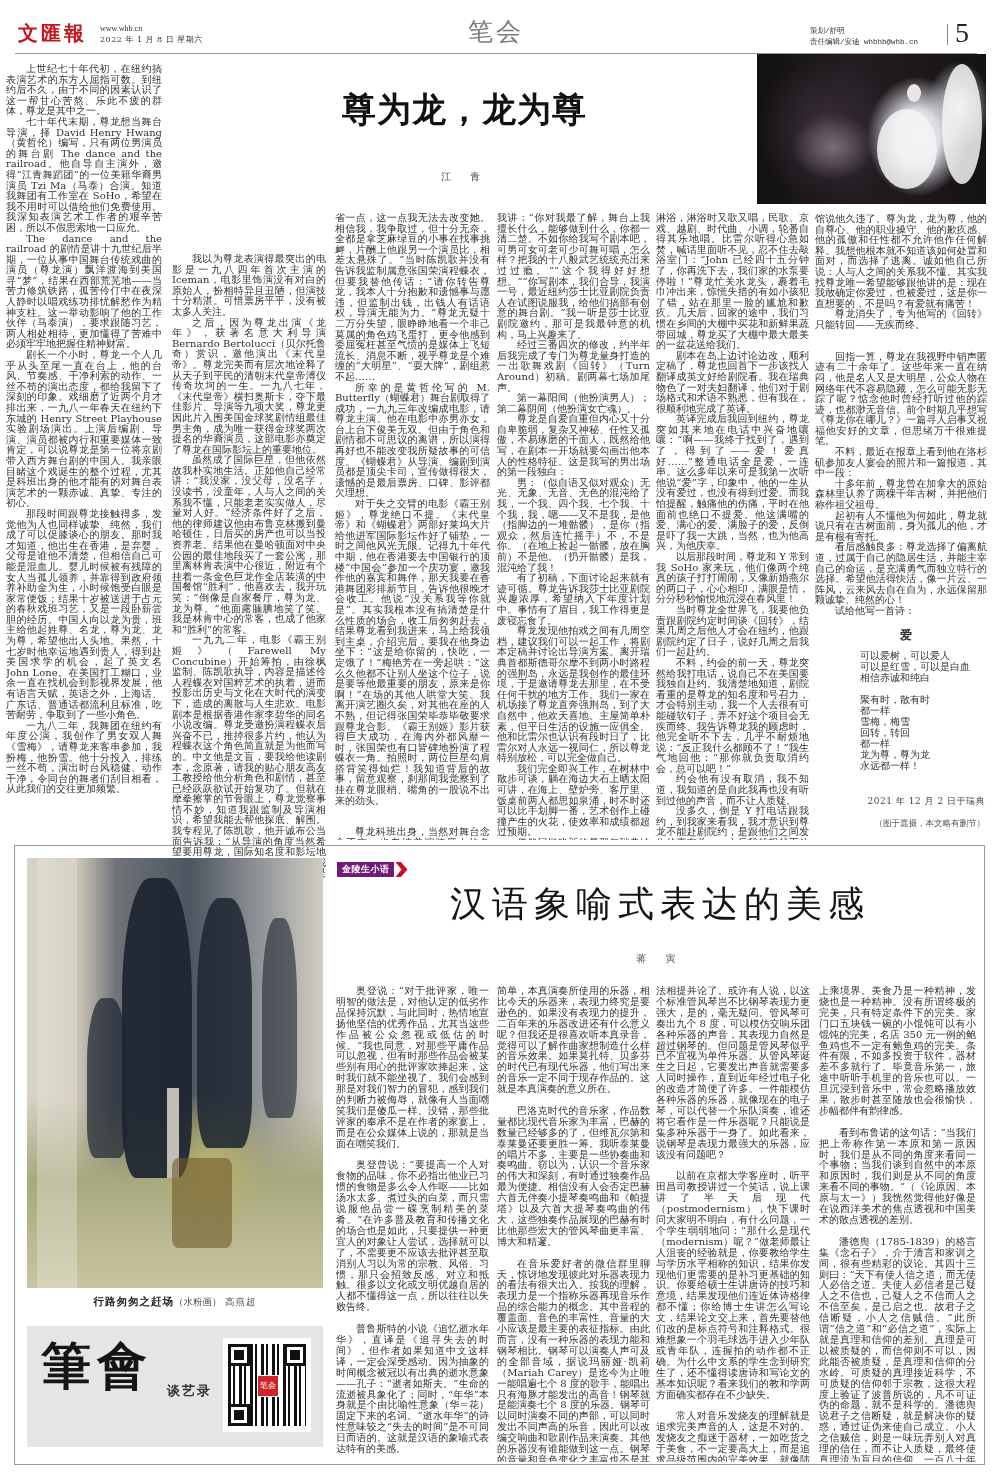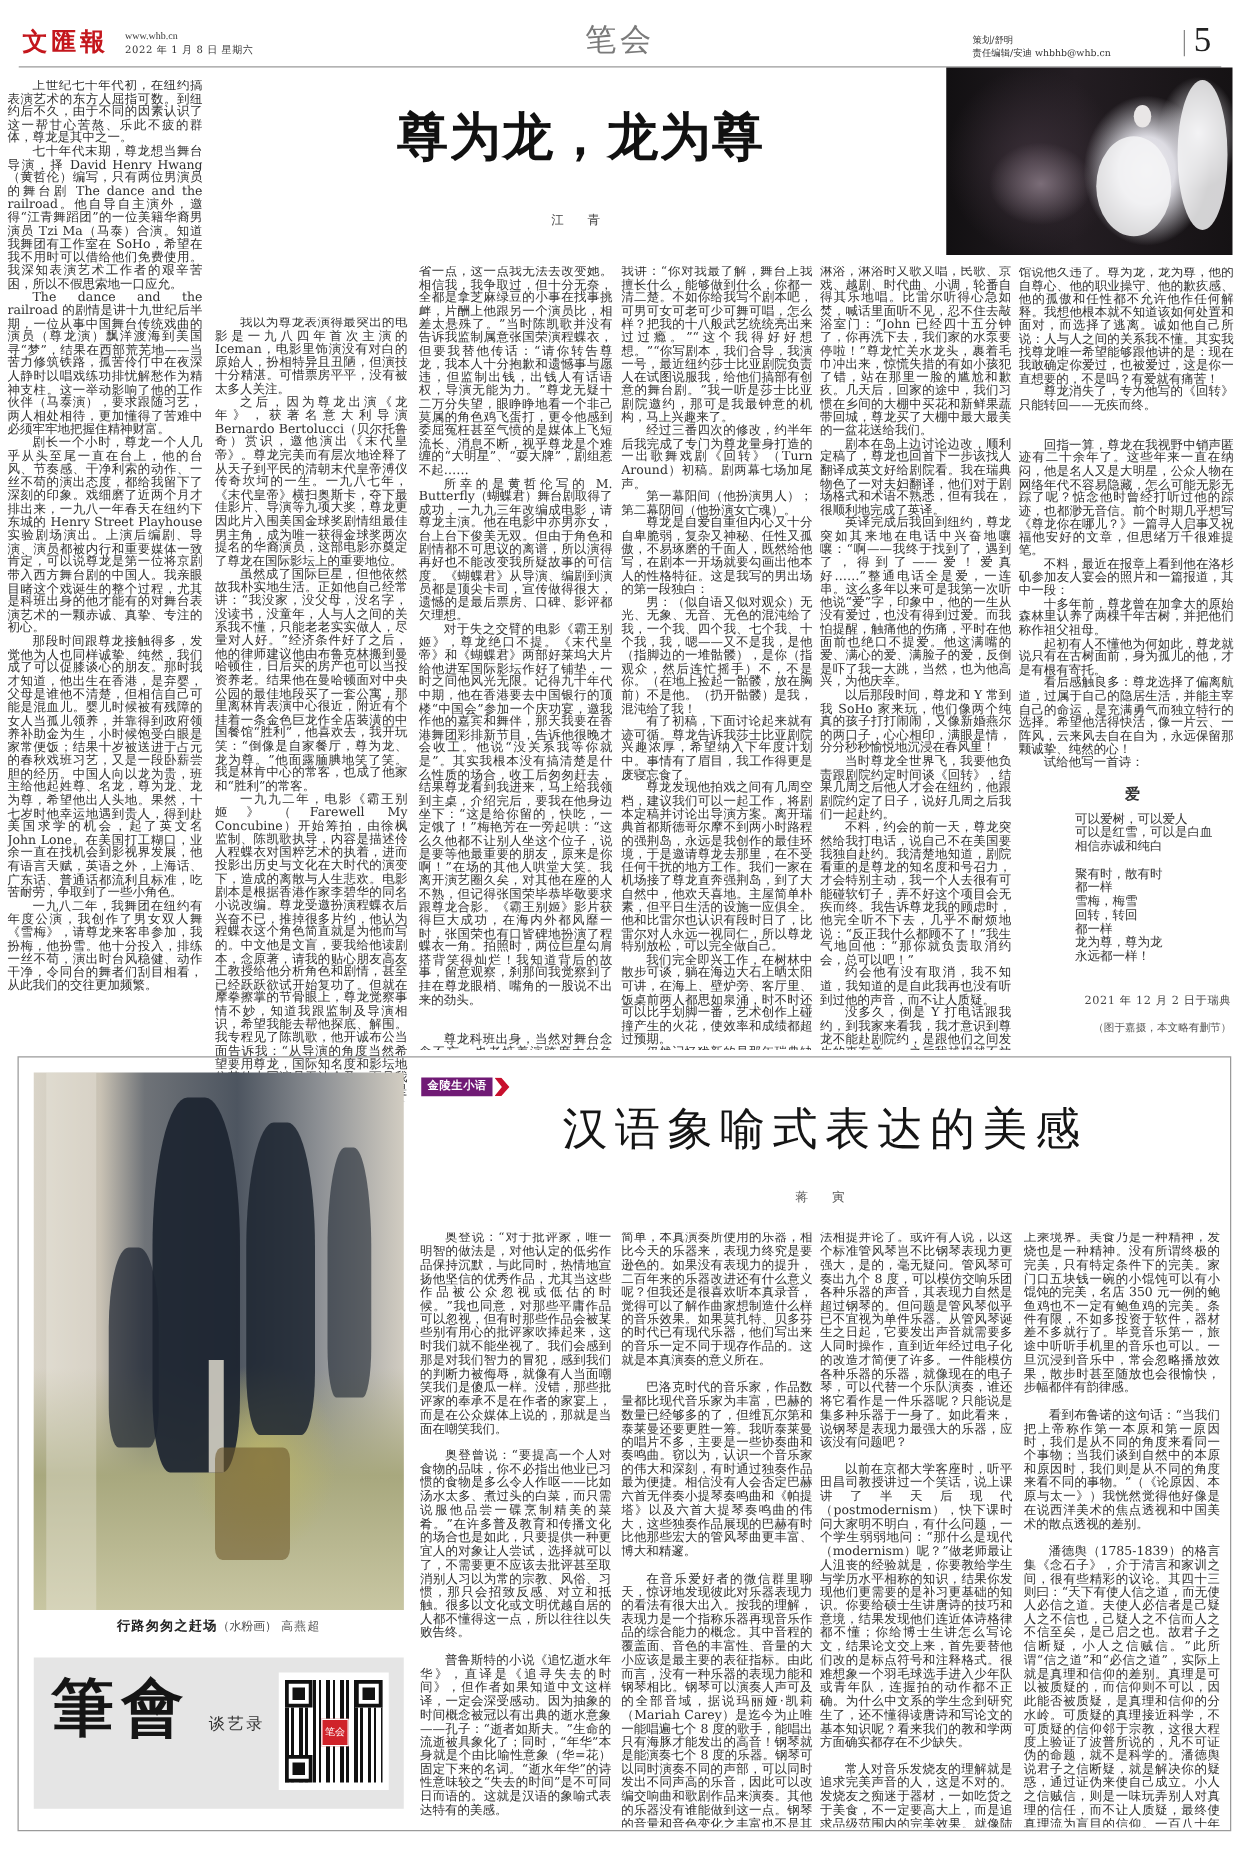--- a/index.html
+++ b/index.html
@@ -8,36 +8,36 @@
     background: #ffffff; color: #2b2b2b;
     font-family: "DejaVu Serif", "Liberation Serif", serif;
   }
   .abs { position: absolute; }
 
   
   .logo { left: 18px; top: 22px; font-size: 20px; font-weight: bold; color: #c4161c; letter-spacing: 3px; line-height: 22px; }
   .site-url { left: 100px; top: 24px; font-size: 8px; line-height: 10px; color: #333; font-family: "Liberation Serif", serif; }
   .date { left: 100px; top: 35px; font-size: 8px; line-height: 10px; color: #333; letter-spacing: 0.5px; }
   .section-title { left: 468px; top: 18px; font-size: 25px; line-height: 28px; color: #7a7a7a; letter-spacing: 3px; }
-  .credits { left: 778px; top: 26px; font-size: 7.5px; line-height: 11px; color: #333; }
+  .credits { left: 810px; top: 26px; font-size: 7.5px; line-height: 11px; color: #333; font-family: Liberation Mono, monospace; }
   .credits div { white-space: nowrap; }
   .head-divider { left: 947px; top: 24px; width: 1px; height: 21px; background: #888; }
   .page-num { left: 955px; top: 18px; font-size: 28px; line-height: 30px; color: #222; font-family: "Liberation Serif", serif; }
   .head-rule { left: 15px; top: 53px; width: 962px; height: 1px; background: #9a9a9a; }
 
   
   .col { position: absolute; overflow: hidden; font-size: 10px; line-height: 10.6px; text-align: justify; color: #303030; }
   .col p { margin: 0; text-indent: 2em; }
   .col p.lead { text-indent: 0; }
   .col p.gap, .col p:empty { height: 10.6px; }
   .a2 .col, .col.a2c { line-height: 10.9px; }
   .col.a2c p.gap, .col.a2c p:empty { height: 10.9px; }
 
   
-  .a1-title { left: 172px; top: 86px; width: 585px; text-align: center; font-size: 41px; line-height: 46px; font-weight: bold; color: #111; letter-spacing: 1px; }
+  .a1-title { left: 172px; top: 86px; width: 585px; text-align: center; font-size: 34px; line-height: 46px; font-weight: bold; color: #111; letter-spacing: 1px; }
   .a1-author { left: 172px; top: 171px; width: 585px; text-align: center; font-size: 10px; line-height: 12px; color: #444; letter-spacing: 8px; }
   .a1-photo {
     left: 757px; top: 54px; width: 229px; height: 150px; overflow: hidden;
     background:
       radial-gradient(ellipse 22% 40% at 70% 55%, #f2f1f4 0%, #dcdbe2 45%, rgba(220,219,226,0) 100%),
       radial-gradient(ellipse 14% 30% at 88% 35%, #ecebf0 0%, rgba(236,235,240,0) 100%),
       radial-gradient(ellipse 18% 22% at 33% 62%, #7b6d78 0%, rgba(123,109,120,0) 100%),
       radial-gradient(ellipse 30% 50% at 30% 50%, #3a2f38 0%, rgba(58,47,56,0) 100%),
       linear-gradient(90deg, #121012 0%, #231d22 45%, #151214 100%);
   }
@@ -61,21 +61,21 @@
       linear-gradient(90deg, #d9d4c8 0%, #c9c2b4 18%, #6f7378 30%, #4d5560 55%, #8f9296 78%, #d2cdc2 100%);
   }
   .painting .fig { position: absolute; background: #1c2430; border-radius: 40% 40% 20% 20%; opacity: .92; }
   .painting .light { position: absolute; background: #f2efe6; opacity: .8; }
   .caption { left: 27px; top: 1295px; width: 296px; text-align: center; font-size: 10.5px; line-height: 12px; color: #222; }
   .caption .cap-title { font-weight: bold; letter-spacing: 1px; }
   .caption .cap-medium { color: #444; font-size: 9.5px; }
   .caption .cap-artist { color: #555; font-size: 9.5px; letter-spacing: 1px; }
   .logo-block { left: 27px; top: 1326px; width: 296px; height: 121px; background: #e5e5e5; }
   .calligraphy { position: absolute; left: 14px; top: 12px; font-size: 50px; line-height: 56px; font-weight: bold; color: #151515; letter-spacing: 6px; writing-mode: horizontal-tb; }
-  .logo-sub { position: absolute; left: 140px; top: 44px; font-size: 13px; color: #333; letter-spacing: 2px; }
+  .logo-sub { position: absolute; left: 140px; top: 56px; font-size: 13px; color: #333; letter-spacing: 2px; font-weight: bold; }
   .qr-wrap { position: absolute; left: 196px; top: 12px; width: 88px; height: 94px; background: #fff; }
   .qr {
     position: absolute; left: 5px; top: 6px; width: 78px; height: 82px;
     background:
       repeating-linear-gradient(90deg, #111 0 3px, transparent 3px 5px, #111 5px 7px, transparent 7px 11px),
       repeating-linear-gradient(0deg, transparent 0 2px, #fff 2px 4px, transparent 4px 7px, #fff 7px 9px);
     background-blend-mode: normal;
   }
   .qr .finder { position: absolute; width: 16px; height: 16px; border: 3px solid #111; background: #fff; box-shadow: inset 0 0 0 3px #fff; }
   .qr .finder::after { content: ""; position: absolute; left: 3px; top: 3px; width: 10px; height: 10px; background: #111; }

